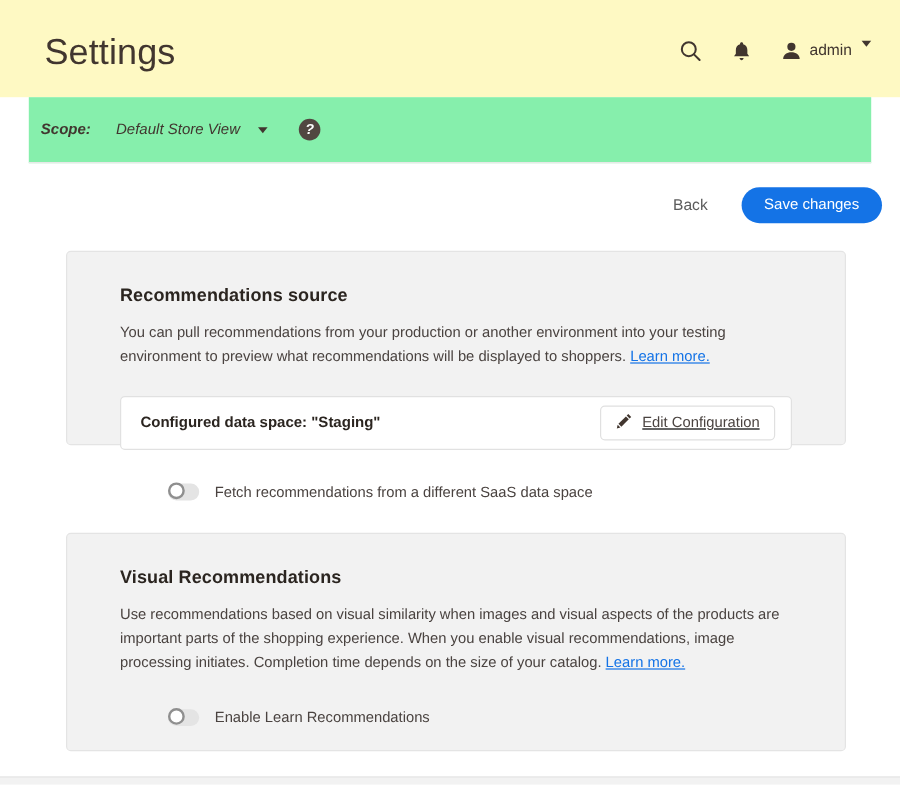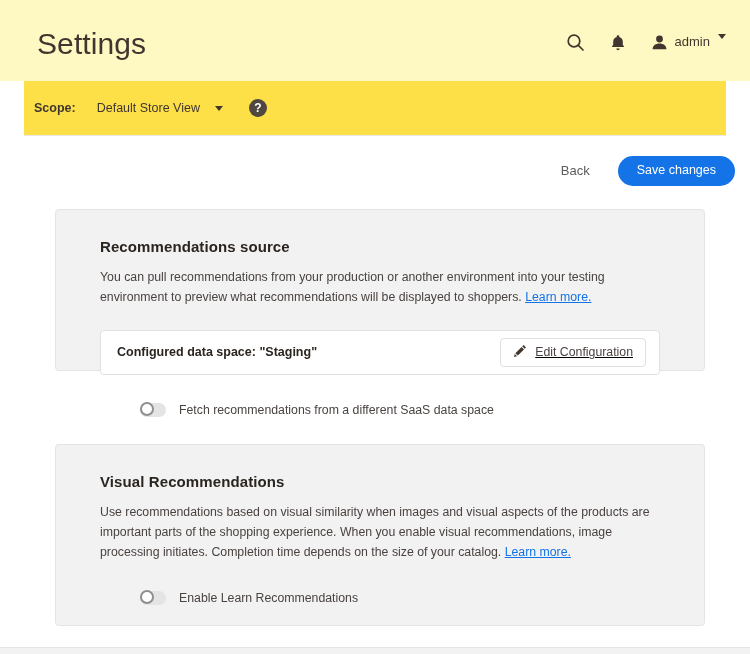--- a/index.html
+++ b/index.html
@@ -64,26 +64,27 @@
     margin-left: 1px;
   }
 
   
   .scope-bar {
     position: absolute;
     left: 24px;
     top: 81px;
     width: 702px;
     height: 55px;
-    background: #fde047;
+    background: #86efac;
     border-bottom: 1px solid #e8e8e8;
     box-sizing: border-box;
     display: flex;
     align-items: center;
     padding-left: 10px;
+    font-style: italic;
   }
   .scope-label {
     font-size: 12.5px;
     font-weight: bold;
     color: #41362f;
     margin-right: 21px;
   }
   .scope-select {
     display: flex;
     align-items: center;

